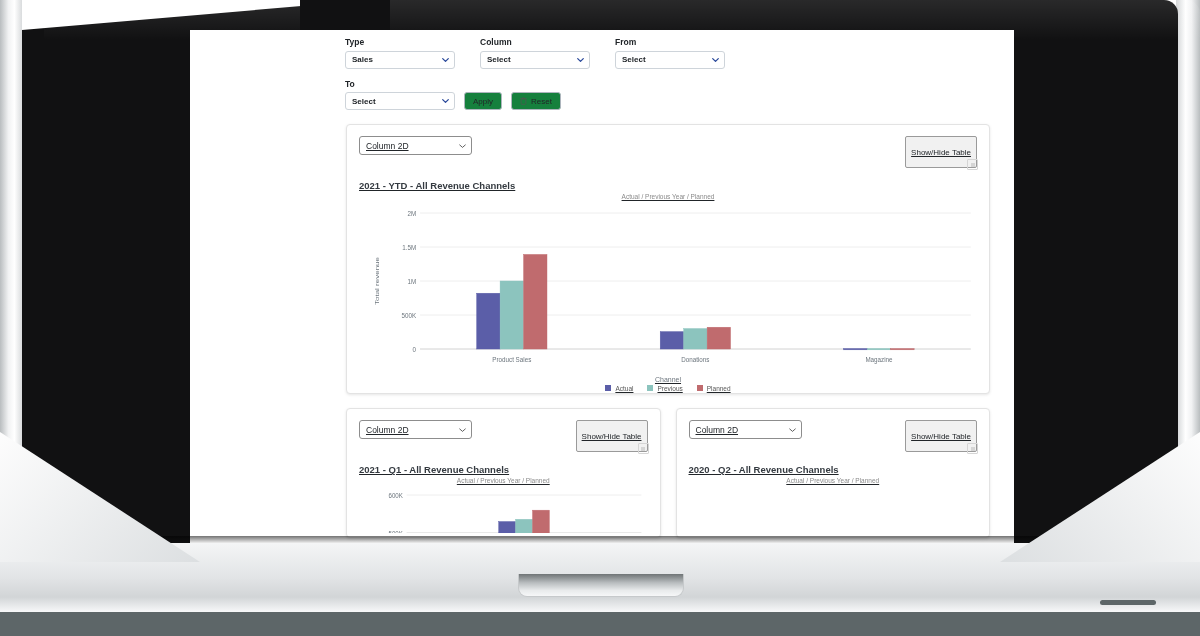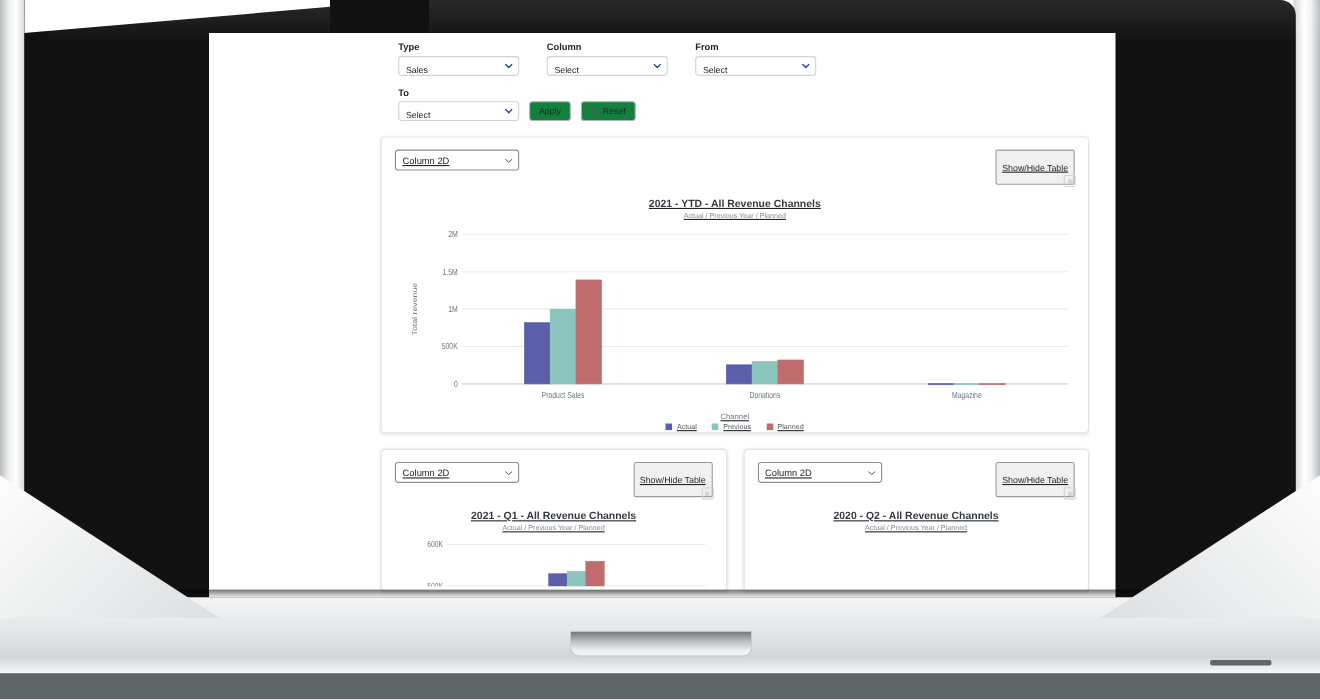--- a/index.html
+++ b/index.html
@@ -77,34 +77,35 @@
   }
 
   
   .screen{
     position:absolute;left:0;top:0;width:824px;height:513px;
     background:#fff;color:#212529;
   }
   .page-pad{padding:8px 0 0 0;}
 
   
-  .filters{padding:0 0 0 155px;margin-left:17px;}
+  .filters{padding:0 0 0 155px;}
   .filter-row{display:flex;gap:25px;align-items:flex-start;}
   .filter-row + .filter-row{margin-top:11px;}
   .fgroup{display:flex;flex-direction:column;}
   .flabel{
     font-size:8.5px;font-weight:bold;color:#212529;margin-bottom:4px;line-height:1;
   }
   .fselect{
     width:110px;height:18px;box-sizing:border-box;
     border:1px solid #ced4da;border-radius:3px;background:#fff;
     font-size:8px;color:#212529;
     padding:0 15px 0 6px;
-    display:flex;align-items:flex-end;position:relative;
+    display:flex;align-items:center;position:relative;
     font-family:"Liberation Sans", sans-serif;
+    font-weight:bold;
   }
   .fselect .chev{
     position:absolute;right:5px;top:50%;transform:translateY(-50%);
     width:7px;height:7px;color:#2b4a9b;
   }
   .btn{
     height:18px;box-sizing:border-box;
     border:1px solid #adb5bd;border-radius:3px;background:#15803d;
     font-size:8px;color:#212529;padding:0 8px;
     display:inline-flex;align-items:center;gap:4px;cursor:pointer;
@@ -140,21 +141,21 @@
     font-family:"Liberation Sans", sans-serif;
   }
   .menu-ico{
     position:absolute;right:11px;top:34px;width:9px;height:9px;
     border:1px solid #d5d5d5;border-radius:1px;
     display:flex;align-items:center;justify-content:center;
   }
   .menu-ico i{display:block;width:4px;height:4px;background:#d5d5d5;}
 
   .chart-title{
-    text-align:center;font-size:9.5px;font-weight:bold;color:#343a40;
+    text-align:left;font-size:9.5px;font-weight:bold;color:#343a40;
     margin-top:13px;line-height:1.1;
   }
   .chart-sub{
     text-align:center;font-size:6.5px;color:#8a8a8a;margin-top:2px;line-height:1.1;
   }
   .plot-wrap{position:relative;width:100%;}
   .plot-big{height:170px;margin-top:4px;}
   .plot-sm{height:40px;margin-top:4px;}
   svg{display:block;}
   .axis-txt{font-family:"Liberation Sans", sans-serif;fill:#6c757d;}

